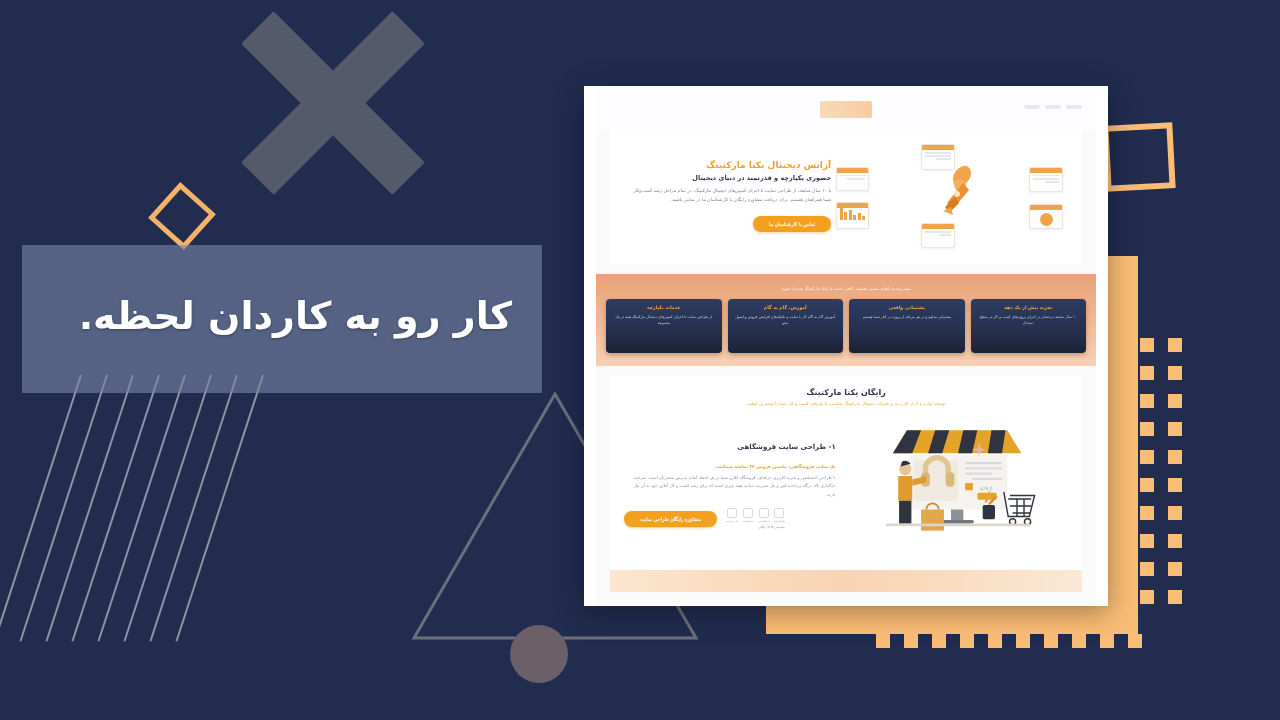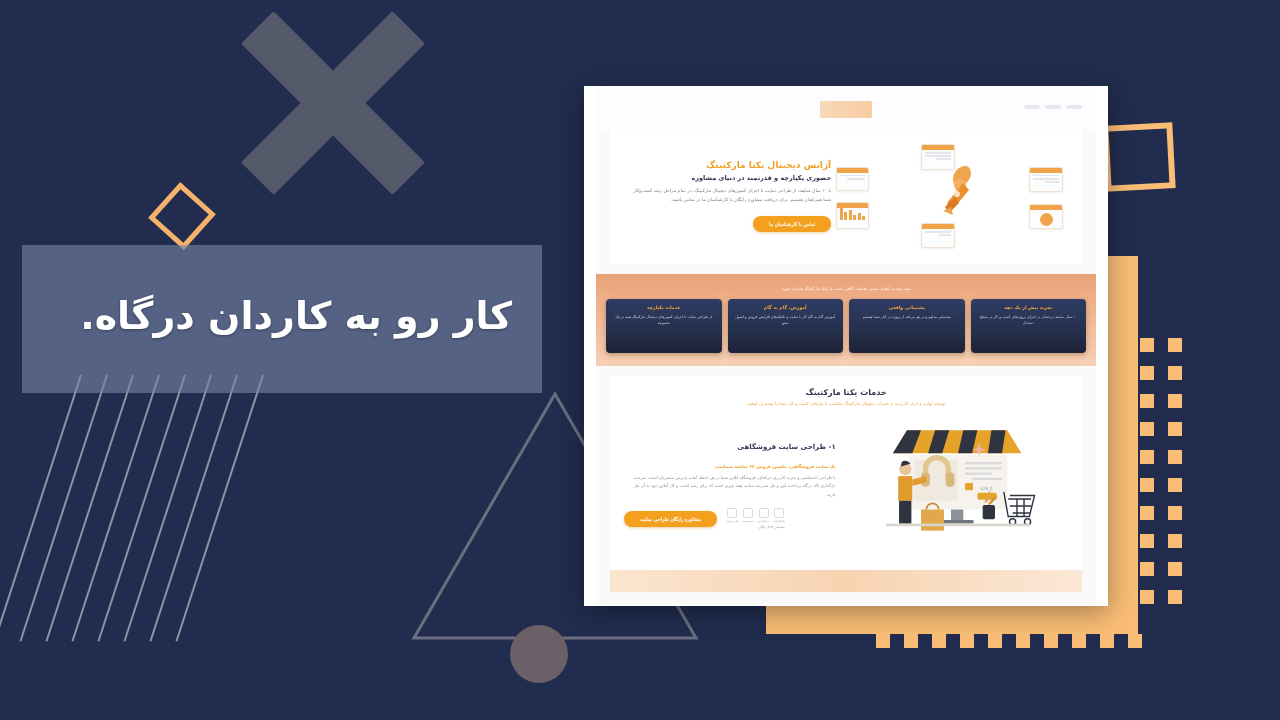--- a/index.html
+++ b/index.html
@@ -349,40 +349,40 @@
     <span></span>
       <span></span>
       <span></span>
       <span></span>
       <span></span>
   </div>
 
   <div class="deco" id="orange-panel"></div>
 
   <div id="caption">
-    <div class="line two">کار رو به کاردان درگاه.</div>
+    <div class="line two">کار رو به کاردان لحظه.</div>
   </div>
 
   <div id="page-shadow"></div>
 
   <div id="page-inner">
 
     <div class="site-header">
       <div class="site-logo"></div>
       <div class="navdots">
         <i></i>
           <i></i>
           <i></i>
       </div>
     </div>
 
     <div class="hero">
       <div class="hero-copy">
         <div class="hero-title">آژانس دیجیتال یکتا مارکتینگ</div>
-        <div class="hero-sub">حضوری یکپارچه و قدرتمند در دنیای مشاوره</div>
+        <div class="hero-sub">حضوری یکپارچه و قدرتمند در دنیای دیجیتال</div>
         <div class="hero-body">با ۱۰ سال سابقه، از طراحی سایت تا اجرای کمپین‌های دیجیتال مارکتینگ، در تمام مراحل رشد کسب‌وکار شما همراهتان هستیم. برای دریافت مشاوره رایگان با کارشناسان ما در تماس باشید.</div>
         <button class="btn-orange">تماس با کارشناسان ما</button>
       </div>
 
       <div class="hero-art">
         <div class="card-mini" style="left:38%;top:0;width:34px;height:26px;">
           <div class="cm-bar"></div>
             <div class="cm-body">
               <i></i>
               <i></i>
@@ -454,21 +454,21 @@
           <p>آموزش گام به گام کار با سایت و تکنیک‌های افزایش فروش و اصول سئو</p>
         </div>
         <div class="band-card">
           <h4>خدمات یکپارچه</h4>
           <p>از طراحی سایت تا اجرای کمپین‌های دیجیتال مارکتینگ همه در یک مجموعه</p>
         </div>
       </div>
     </div>
 
     <div class="services">
-      <div class="svc-title">خدمات یکتا مارکتینگ</div>
+      <div class="svc-title">رایگان یکتا مارکتینگ</div>
       <div class="svc-sub">توسعه لوازم و ابزار کاربردی و خدمات دیجیتال مارکتینگ متناسب با نیازهای کسب و کار شما با بیشترین کیفیت</div>
 
       <div class="svc-row">
         <div class="svc-copy">
           <div class="svc-h">۱- طراحی سایت فروشگاهی</div>
           <div class="svc-lead">یک سایت فروشگاهی، ماشین فروش ۲۴ ساعته شماست</div>
           <div class="svc-body">با طراحی اختصاصی و تجربه کاربری حرفه‌ای، فروشگاه آنلاین شما در هر لحظه آماده پذیرش مشتریان است. سرعت بارگذاری بالا، درگاه پرداخت امن و پنل مدیریت ساده، همه چیزی است که برای رشد کسب و کار آنلاین خود به آن نیاز دارید.</div>
 
           <div class="svc-actions">
             <button class="btn-orange">مشاوره رایگان طراحی سایت</button>

